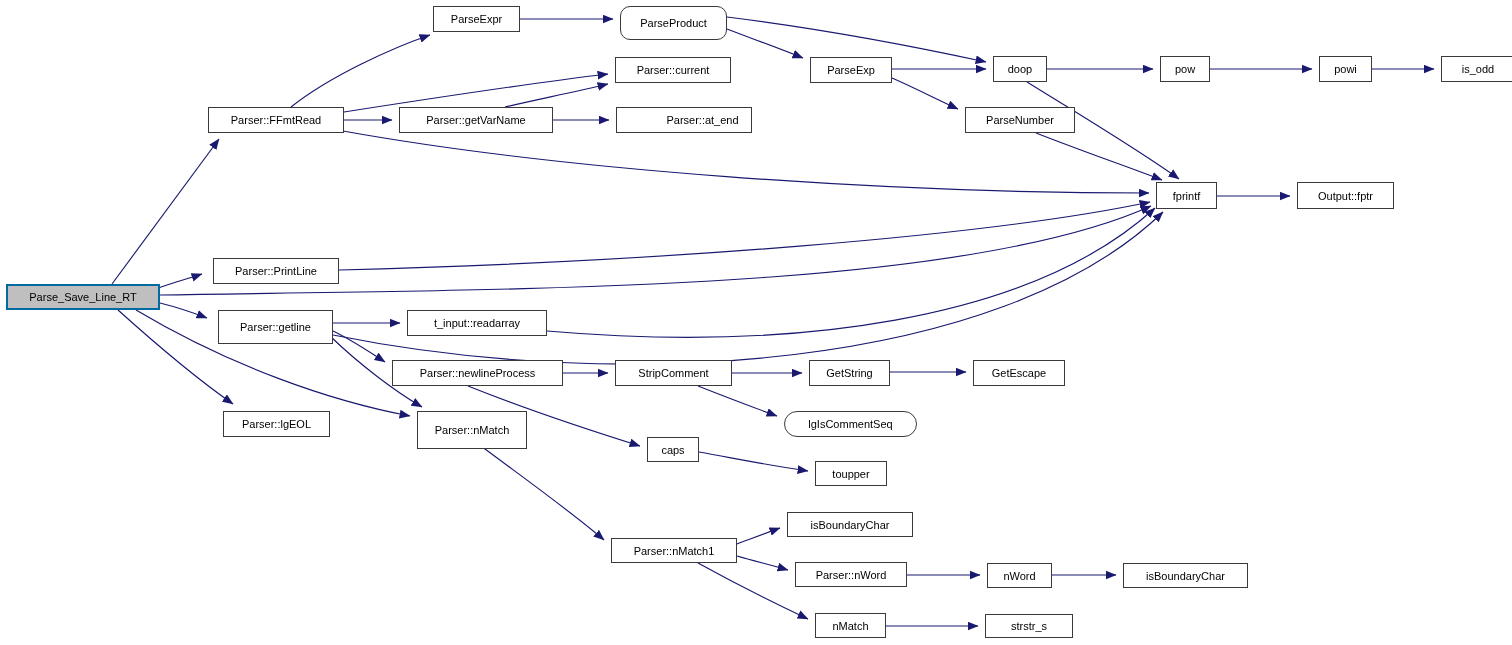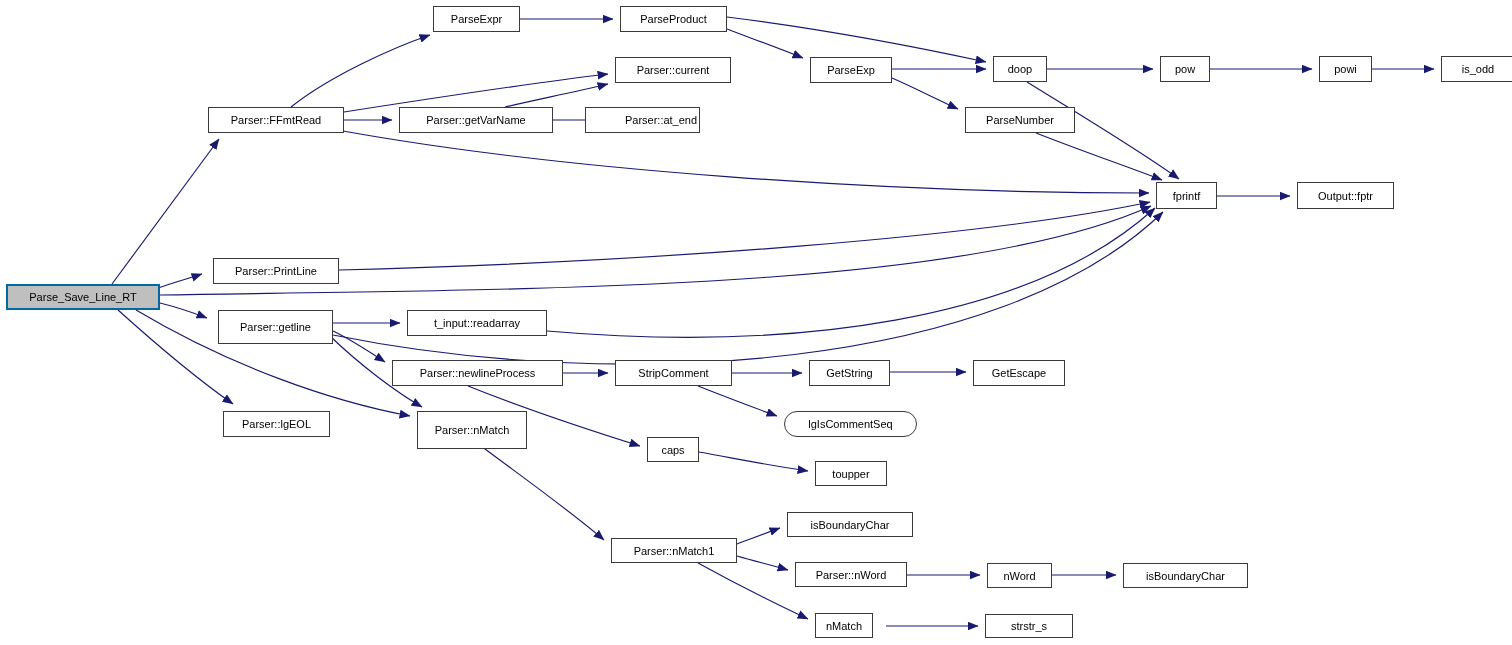--- a/index.html
+++ b/index.html
@@ -85,30 +85,30 @@
         <path d="M737,544 C753,538 766,533 780,528" class="edge" marker-end="url(#arrow)"></path>
         <path d="M737,556 C754,561 771,565 788,570" class="edge" marker-end="url(#arrow)"></path>
         <path d="M698,563 C736,584 772,602 808,619" class="edge" marker-end="url(#arrow)"></path>
         <path d="M907,575 L980,575" class="edge" marker-end="url(#arrow)"></path>
         <path d="M1052,575 L1116,575" class="edge" marker-end="url(#arrow)"></path>
         <path d="M886,626 L978,626" class="edge" marker-end="url(#arrow)"></path>
       </g>
   </svg>
   <div id="node-layer">
       <div class="node" style="left: 433px; top: 6px; width: 87px; height: 26px;">ParseExpr</div>
-      <div class="node" style="left: 620px; top: 6px; width: 107px; height: 26px;">ParseProduct</div>
+      <div class="node" style="left: 620px; top: 6px; width: 107px; height: 34px; border-radius: 10px;">ParseProduct</div>
       <div class="node" style="left: 615px; top: 57px; width: 116px; height: 26px;">Parser::current</div>
       <div class="node" style="left: 810px; top: 57px; width: 82px; height: 26px;">ParseExp</div>
       <div class="node" style="left: 993px; top: 56px; width: 54px; height: 26px;">doop</div>
       <div class="node" style="left: 1160px; top: 56px; width: 50px; height: 26px;">pow</div>
       <div class="node" style="left: 1319px; top: 56px; width: 53px; height: 26px;">powi</div>
       <div class="node" style="left: 1441px; top: 56px; width: 74px; height: 26px;">is_odd</div>
       <div class="node" style="left: 208px; top: 107px; width: 136px; height: 26px;">Parser::FFmtRead</div>
       <div class="node" style="left: 399px; top: 107px; width: 154px; height: 26px;">Parser::getVarName</div>
-      <div class="node" style="left: 585px; top: 107px; width: 115px; height: 26px; padding-left: 37px;">Parser::at_end</div>
+      <div class="node" style="left: 616px; top: 107px; width: 136px; height: 26px; padding-left: 37px;">Parser::at_end</div>
       <div class="node" style="left: 965px; top: 107px; width: 110px; height: 26px;">ParseNumber</div>
       <div class="node" style="left: 1156px; top: 182px; width: 61px; height: 27px;">fprintf</div>
       <div class="node" style="left: 1297px; top: 182px; width: 97px; height: 27px;">Output::fptr</div>
       <div class="node" style="left: 213px; top: 258px; width: 126px; height: 26px;">Parser::PrintLine</div>
       <div class="node root" style="left: 6px; top: 284px; width: 154px; height: 26px;">Parse_Save_Line_RT</div>
       <div class="node" style="left: 218px; top: 310px; width: 115px; height: 34px;">Parser::getline</div>
       <div class="node" style="left: 407px; top: 310px; width: 140px; height: 26px;">t_input::readarray</div>
       <div class="node" style="left: 392px; top: 360px; width: 171px; height: 26px;">Parser::newlineProcess</div>
       <div class="node" style="left: 615px; top: 360px; width: 117px; height: 26px;">StripComment</div>
       <div class="node" style="left: 809px; top: 360px; width: 81px; height: 26px;">GetString</div>
@@ -116,16 +116,16 @@
       <div class="node" style="left: 223px; top: 411px; width: 107px; height: 26px;">Parser::lgEOL</div>
       <div class="node" style="left: 417px; top: 411px; width: 110px; height: 38px;">Parser::nMatch</div>
       <div class="node" style="left: 784px; top: 411px; width: 133px; height: 26px; border-radius: 13px;">lgIsCommentSeq</div>
       <div class="node" style="left: 647px; top: 437px; width: 52px; height: 25px;">caps</div>
       <div class="node" style="left: 815px; top: 461px; width: 72px; height: 25px;">toupper</div>
       <div class="node" style="left: 787px; top: 512px; width: 126px; height: 25px;">isBoundaryChar</div>
       <div class="node" style="left: 611px; top: 538px; width: 126px; height: 25px;">Parser::nMatch1</div>
       <div class="node" style="left: 795px; top: 562px; width: 112px; height: 25px;">Parser::nWord</div>
       <div class="node" style="left: 987px; top: 563px; width: 65px; height: 25px;">nWord</div>
       <div class="node" style="left: 1123px; top: 563px; width: 125px; height: 25px;">isBoundaryChar</div>
-      <div class="node" style="left: 815px; top: 613px; width: 58px; height: 25px;">nMatch</div>
+      <div class="node" style="left: 815px; top: 613px; width: 71px; height: 25px;">nMatch</div>
       <div class="node" style="left: 985px; top: 614px; width: 88px; height: 24px;">strstr_s</div>
     </div>
 </div>
 
 </body></html>

